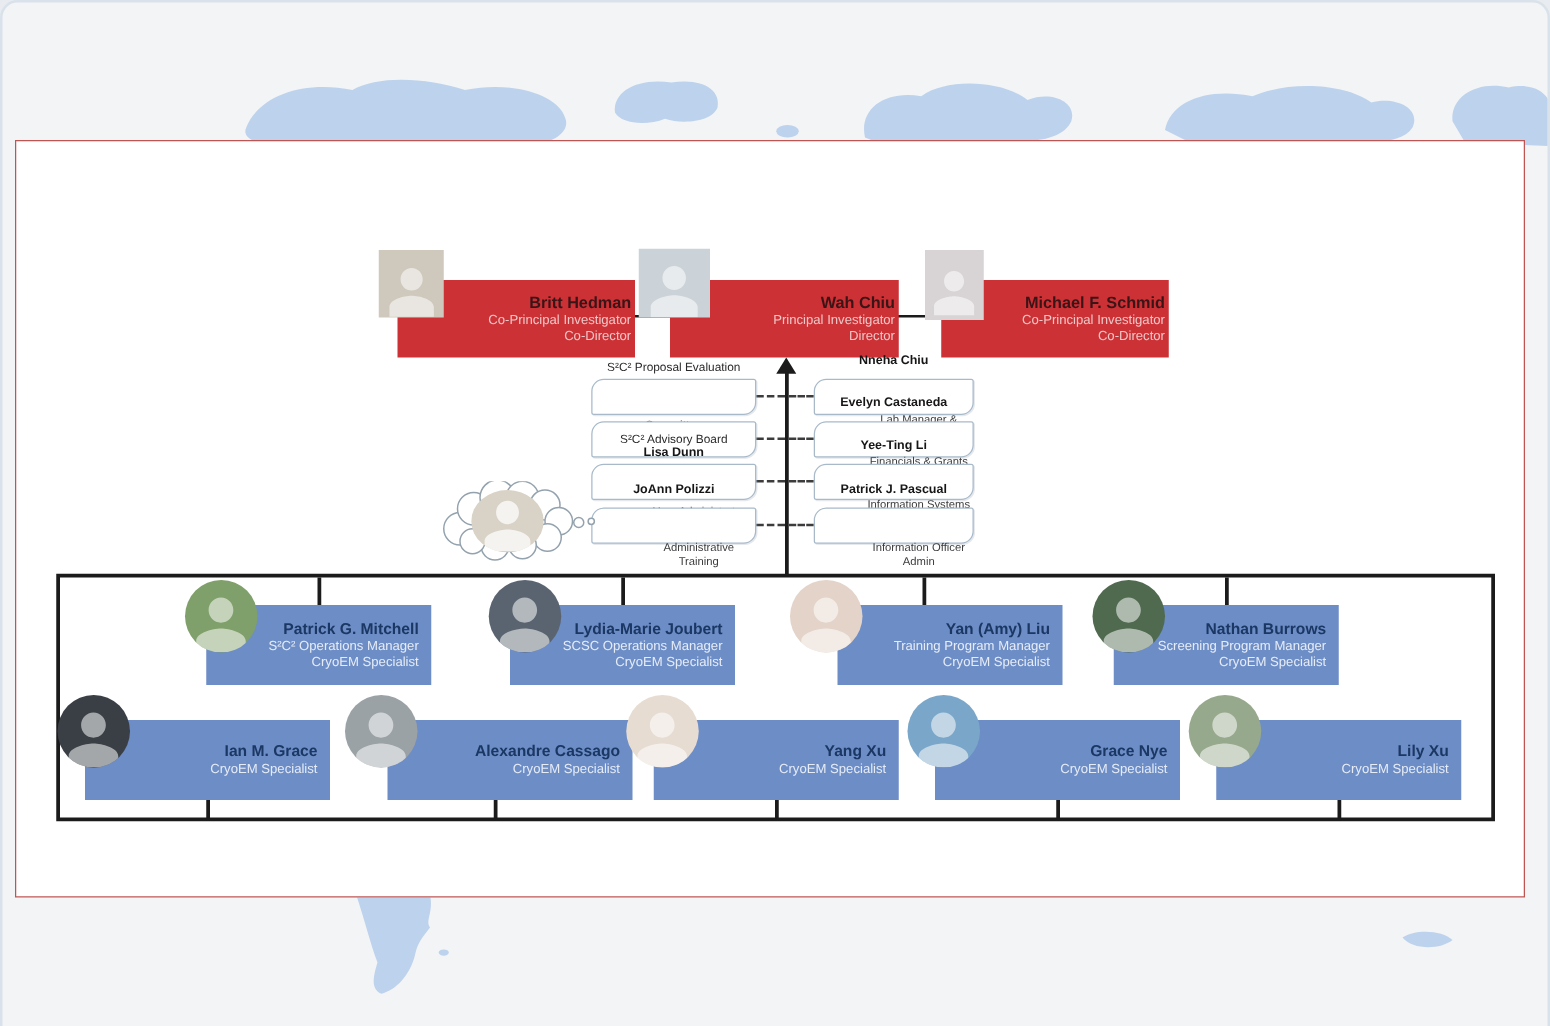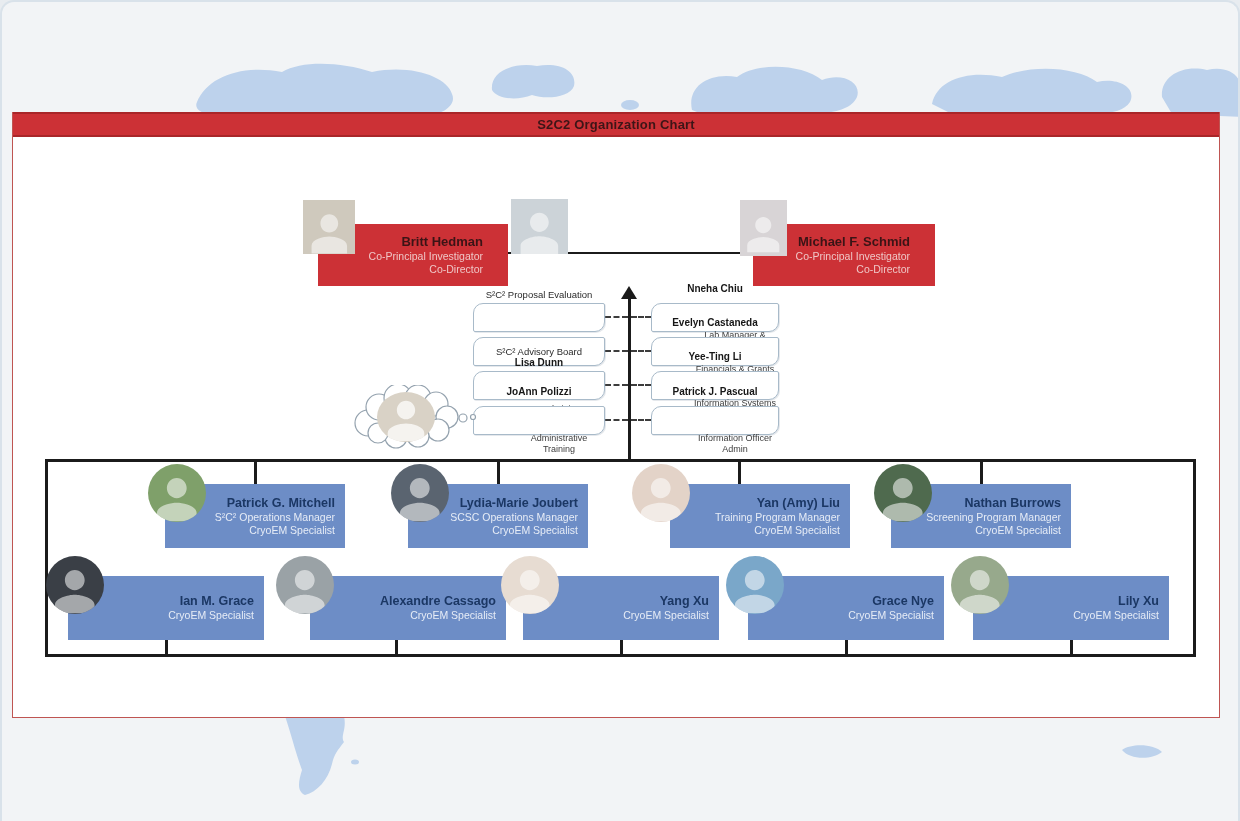--- a/index.html
+++ b/index.html
@@ -14,21 +14,21 @@
   
   .slide{position:absolute;left:10px;top:110px;width:1208px;height:606px;
     background:#ffffff;border:1px solid #bf5552;z-index:1;}
   .titlebar{position:absolute;left:0;top:-1px;width:100%;height:25px;background:var(--red);
     border-top:2px solid var(--red-dark);border-bottom:2px solid var(--red-dark);
     display:flex;align-items:center;justify-content:center;}
   .titlebar span{font-size:13px;font-weight:bold;color:#3d1517;letter-spacing:.2px;}
   
   .lead-box{position:absolute;height:62px;background:var(--red);z-index:2;
     display:flex;flex-direction:column;justify-content:center;align-items:flex-end;
-    padding-right:25px;text-align:right;}
+    padding-right:3px;text-align:right;}
   .lead-name{font-size:13px;font-weight:bold;color:#3b1416;line-height:16px;}
   .lead-title{font-size:10.5px;color:#efc6c6;line-height:13px;}
   .photo-rect{position:absolute;z-index:3;background:var(--bg,#cfc9bd);
     overflow:hidden;display:flex;align-items:flex-end;justify-content:center;}
   .photo-rect svg,.photo-circle svg{width:82%;height:82%;opacity:.75;}
   
   .hline{position:absolute;height:2px;background:var(--frame);z-index:1;}
   .vline{position:absolute;width:3px;background:var(--frame);z-index:1;}
   .arrowhead{position:absolute;width:0;height:0;z-index:1;
     border-left:8px solid transparent;border-right:8px solid transparent;
@@ -74,40 +74,42 @@
       <path d="M930,102 C935,78 965,68 1000,75 C1030,62 1075,65 1095,80 C1115,75 1135,85 1128,100 C1120,112 1100,112 1085,110 L950,112 Z"></path>
       <path d="M1160,95 C1158,75 1180,62 1205,68 C1228,63 1242,75 1240,95 L1240,115 L1170,112 Z"></path>
       <path d="M283,714 L342,714 C345,728 338,734 342,740 C336,748 332,752 330,762 C326,778 315,790 303,793 C294,789 297,778 300,768 C294,752 290,735 283,714 Z"></path>
       <ellipse cx="353" cy="760" rx="4" ry="2.5"></ellipse>
       <path d="M1120,748 C1130,741 1152,742 1160,750 C1150,758 1128,758 1120,748 Z"></path>
     </g>
   </svg>
 
   <div class="slide">
 
-    <div class="titlebar">
-      <span>S2C2 Organization Chart</span>
-    </div>
 
     <div class="hline" style="left:495px;top:139px;width:250px"></div>
 
     <div class="arrowhead" style="left:608px;top:173px"></div>
     <div class="vline" style="left:615px;top:185px;height:162px"></div>
 
     <div class="lead-box" style="left:305px;top:111px;width:190px">
       <div class="lead-name">Britt Hedman</div>
       <div class="lead-title">Co-Principal Investigator</div>
       <div class="lead-title">Co-Director</div>
     </div>
     <div class="photo-rect" style="left: 290px; top: 87px; width: 52px; height: 54px; --bg: #cfc9bd;">
         <svg>
           <use href="#person"></use>
         </svg>
       </div>
 
+    <div class="lead-box" style="left:523px;top:111px;width:183px">
+      <div class="lead-name">Wah Chiu</div>
+      <div class="lead-title">Principal Investigator</div>
+      <div class="lead-title">Director</div>
+    </div>
     <div class="photo-rect" style="left: 498px; top: 86px; width: 57px; height: 55px; --bg: #ccd3d8;">
         <svg>
           <use href="#person"></use>
         </svg>
       </div>
 
     <div class="lead-box" style="left:740px;top:111px;width:182px">
       <div class="lead-name">Michael F. Schmid</div>
       <div class="lead-title">Co-Principal Investigator</div>
       <div class="lead-title">Co-Director</div>

